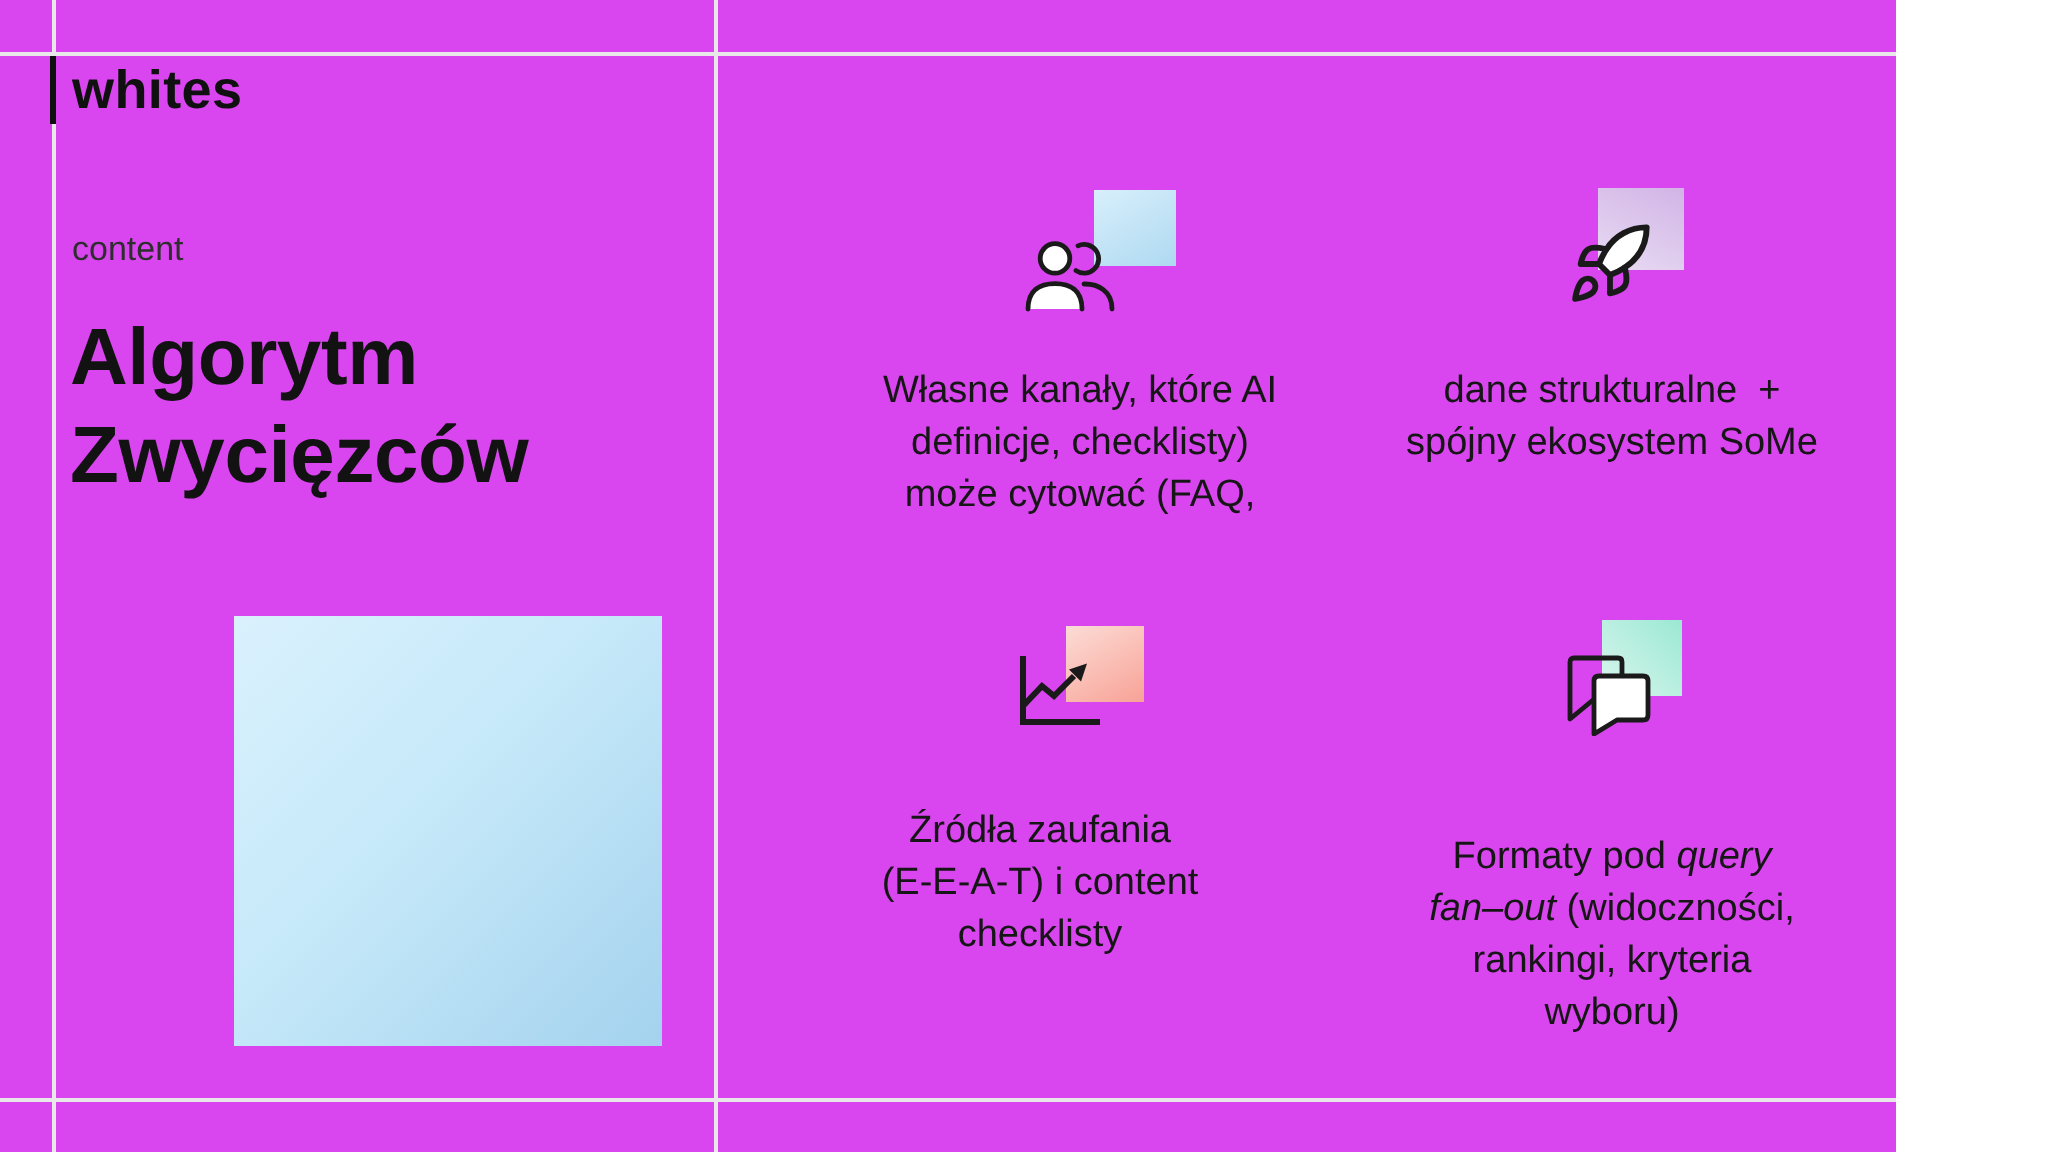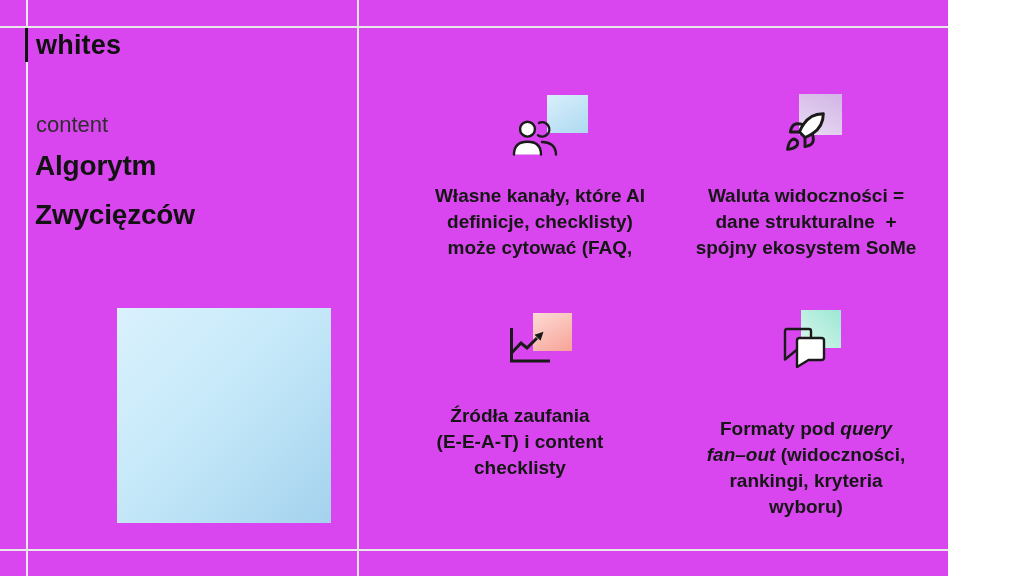--- a/index.html
+++ b/index.html
@@ -25,25 +25,25 @@
   .logo-bar { position: absolute; left: 25px; top: 28px; width: 2.5px; height: 34px; background: #101010; }
   .logo-text {
     position: absolute; left: 36px; top: 28px;
     font-size: 27px; font-weight: 600; letter-spacing: 0.2px; color: #101010;
     line-height: 34px;
   }
 
   
   .kicker {
     position: absolute; left: 36px; top: 114px;
-    font-size: 22px; font-weight: 400; color: #2e2e2e; line-height: 22px; text-align: center;
+    font-size: 17px; font-weight: 400; color: #2e2e2e; line-height: 22px; text-align: center;
   }
   .title {
-    position: absolute; left: 35px; top: 141px;
-    font-size: 28px; font-weight: 700; color: #121212;
+    position: absolute; left: 35px; top: 155px;
+    font-size: 40px; font-weight: 700; color: #121212;
     line-height: 49px; letter-spacing: -0.2px;
   }
 
   
   .big-square { position: absolute; left: 117px; top: 308px; width: 214px; height: 215px; }
 
   
   .icon-wrap { position: absolute; }
   .accent-square { position: absolute; z-index: 0; }
   .icon-wrap svg { position: absolute; z-index: 1; }
@@ -60,21 +60,21 @@
   .i3 .accent-square { left: 25px; top: 0; width: 39px; height: 38px; }
   .i3 svg { left: 0; top: 10px; }
 
   .i4 { left: 778px; top: 310px; width: 63px; height: 58px; }
   .i4 .accent-square { left: 23px; top: 0; width: 40px; height: 38px; }
   .i4 svg { left: 0; top: 14px; }
 
   
   .card-text {
     position: absolute; width: 260px;
-    font-size: 19px; font-weight: 700; line-height: 26px;
+    font-size: 19px; font-weight: 400; line-height: 26px;
     text-align: center; color: #161616;
   }
   .card-text .line { white-space: pre-wrap; }
   .card-text .it { font-style: italic; }
   .t1 { left: 410px; top: 183px; }
   .t2 { left: 676px; top: 183px; }
   .t3 { left: 390px; top: 403px; }
   .t4 { left: 676px; top: 416px; }
 </style>
 </head>
@@ -116,21 +116,20 @@
   <div class="icon-wrap i2">
     <div class="accent-square" style="background: linear-gradient(205deg, #d2b4e6 0%, #e8dcf3 100%)"></div>
     <svg width="44" height="44" viewBox="0 0 24 24" fill="none" stroke="#1a1a1a" stroke-width="1.6" stroke-linecap="round" stroke-linejoin="round">
       <path d="M4.5 16.5c-1.5 1.26-2 5-2 5s3.74-.5 5-2c.71-.84.7-2.13-.09-2.91a2.18 2.18 0 0 0-2.91-.09z"></path>
       <path d="M12 15l-3-3a22 22 0 0 1 2-3.95A12.88 12.88 0 0 1 22 2c0 2.72-.78 7.5-6 11a22.35 22.35 0 0 1-4 2z" fill="#ffffff"></path>
       <path d="M9 12H4s.55-3.03 2-4c1.62-1.08 5 0 5 0"></path>
       <path d="M12 15v5s3.03-.55 4-2c1.08-1.62 0-5 0-5"></path>
     </svg>
   </div>
   <div class="card-text t2">
-    <div class="line">Waluta widoczności =</div>
     <div class="line">dane strukturalne  +</div>
     <div class="line">spójny ekosystem SoMe</div>
   </div>
 
   <div class="icon-wrap i3">
     <div class="accent-square" style="background: linear-gradient(150deg, #fcdcd6 0%, #f8a296 100%)"></div>
     <svg width="46" height="42" viewBox="0 0 46 42" fill="none" stroke="#1a1a1a" stroke-width="3" stroke-linecap="butt" stroke-linejoin="miter">
       <path d="M3.5 5 V38 H42"></path>
       <path d="M3.5 30 L13 20 L19 25 L29 15"></path>
       <polygon points="35.5,8.8 26.5,11.8 32.5,17.8" fill="#1a1a1a" stroke="none"></polygon>

